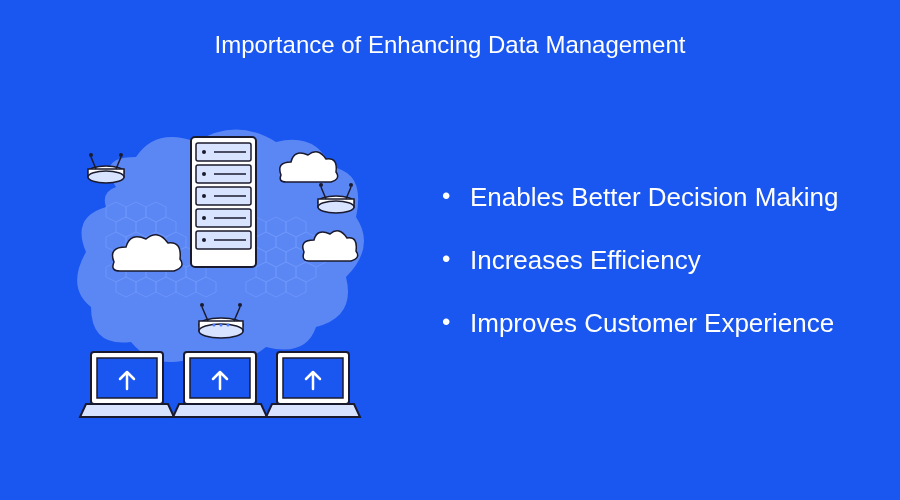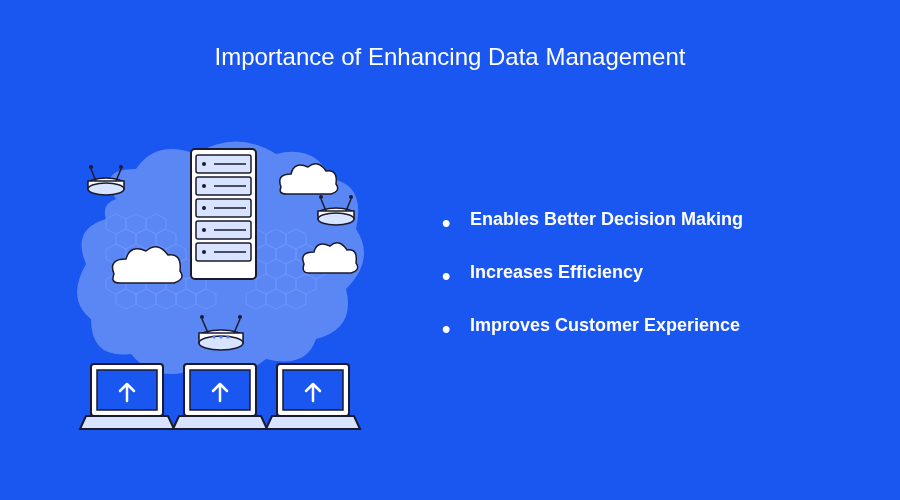--- a/index.html
+++ b/index.html
@@ -7,21 +7,21 @@
       width: 900px;
       height: 500px;
       background: #1a56f0;
       font-family: 'Segoe UI', -apple-system, sans-serif;
       color: #ffffff;
       overflow: hidden;
       position: relative;
     }
     .title {
       text-align: center;
-      padding-top: 40px;
+      padding-top: 28px;
       font-size: 24px;
       font-weight: 400;
       line-height: 1.4;
     }
     .content {
       display: flex;
       margin-top: 20px;
       height: calc(100% - 110px);
     }
     .illustration {
@@ -36,22 +36,22 @@
       display: flex;
       flex-direction: column;
       justify-content: center;
       padding-right: 60px;
       padding-left: 10px;
     }
     .bullets {
       list-style: none;
     }
     .bullets li {
-      font-size: 18px;
-      font-weight: 700;
+      font-size: 26px;
+      font-weight: 400;
       margin-bottom: 32px;
       position: relative;
       padding-left: 28px;
     }
     .bullets li::before {
       content: "•";
       position: absolute;
       left: 0;
       font-size: 24px;
     }

